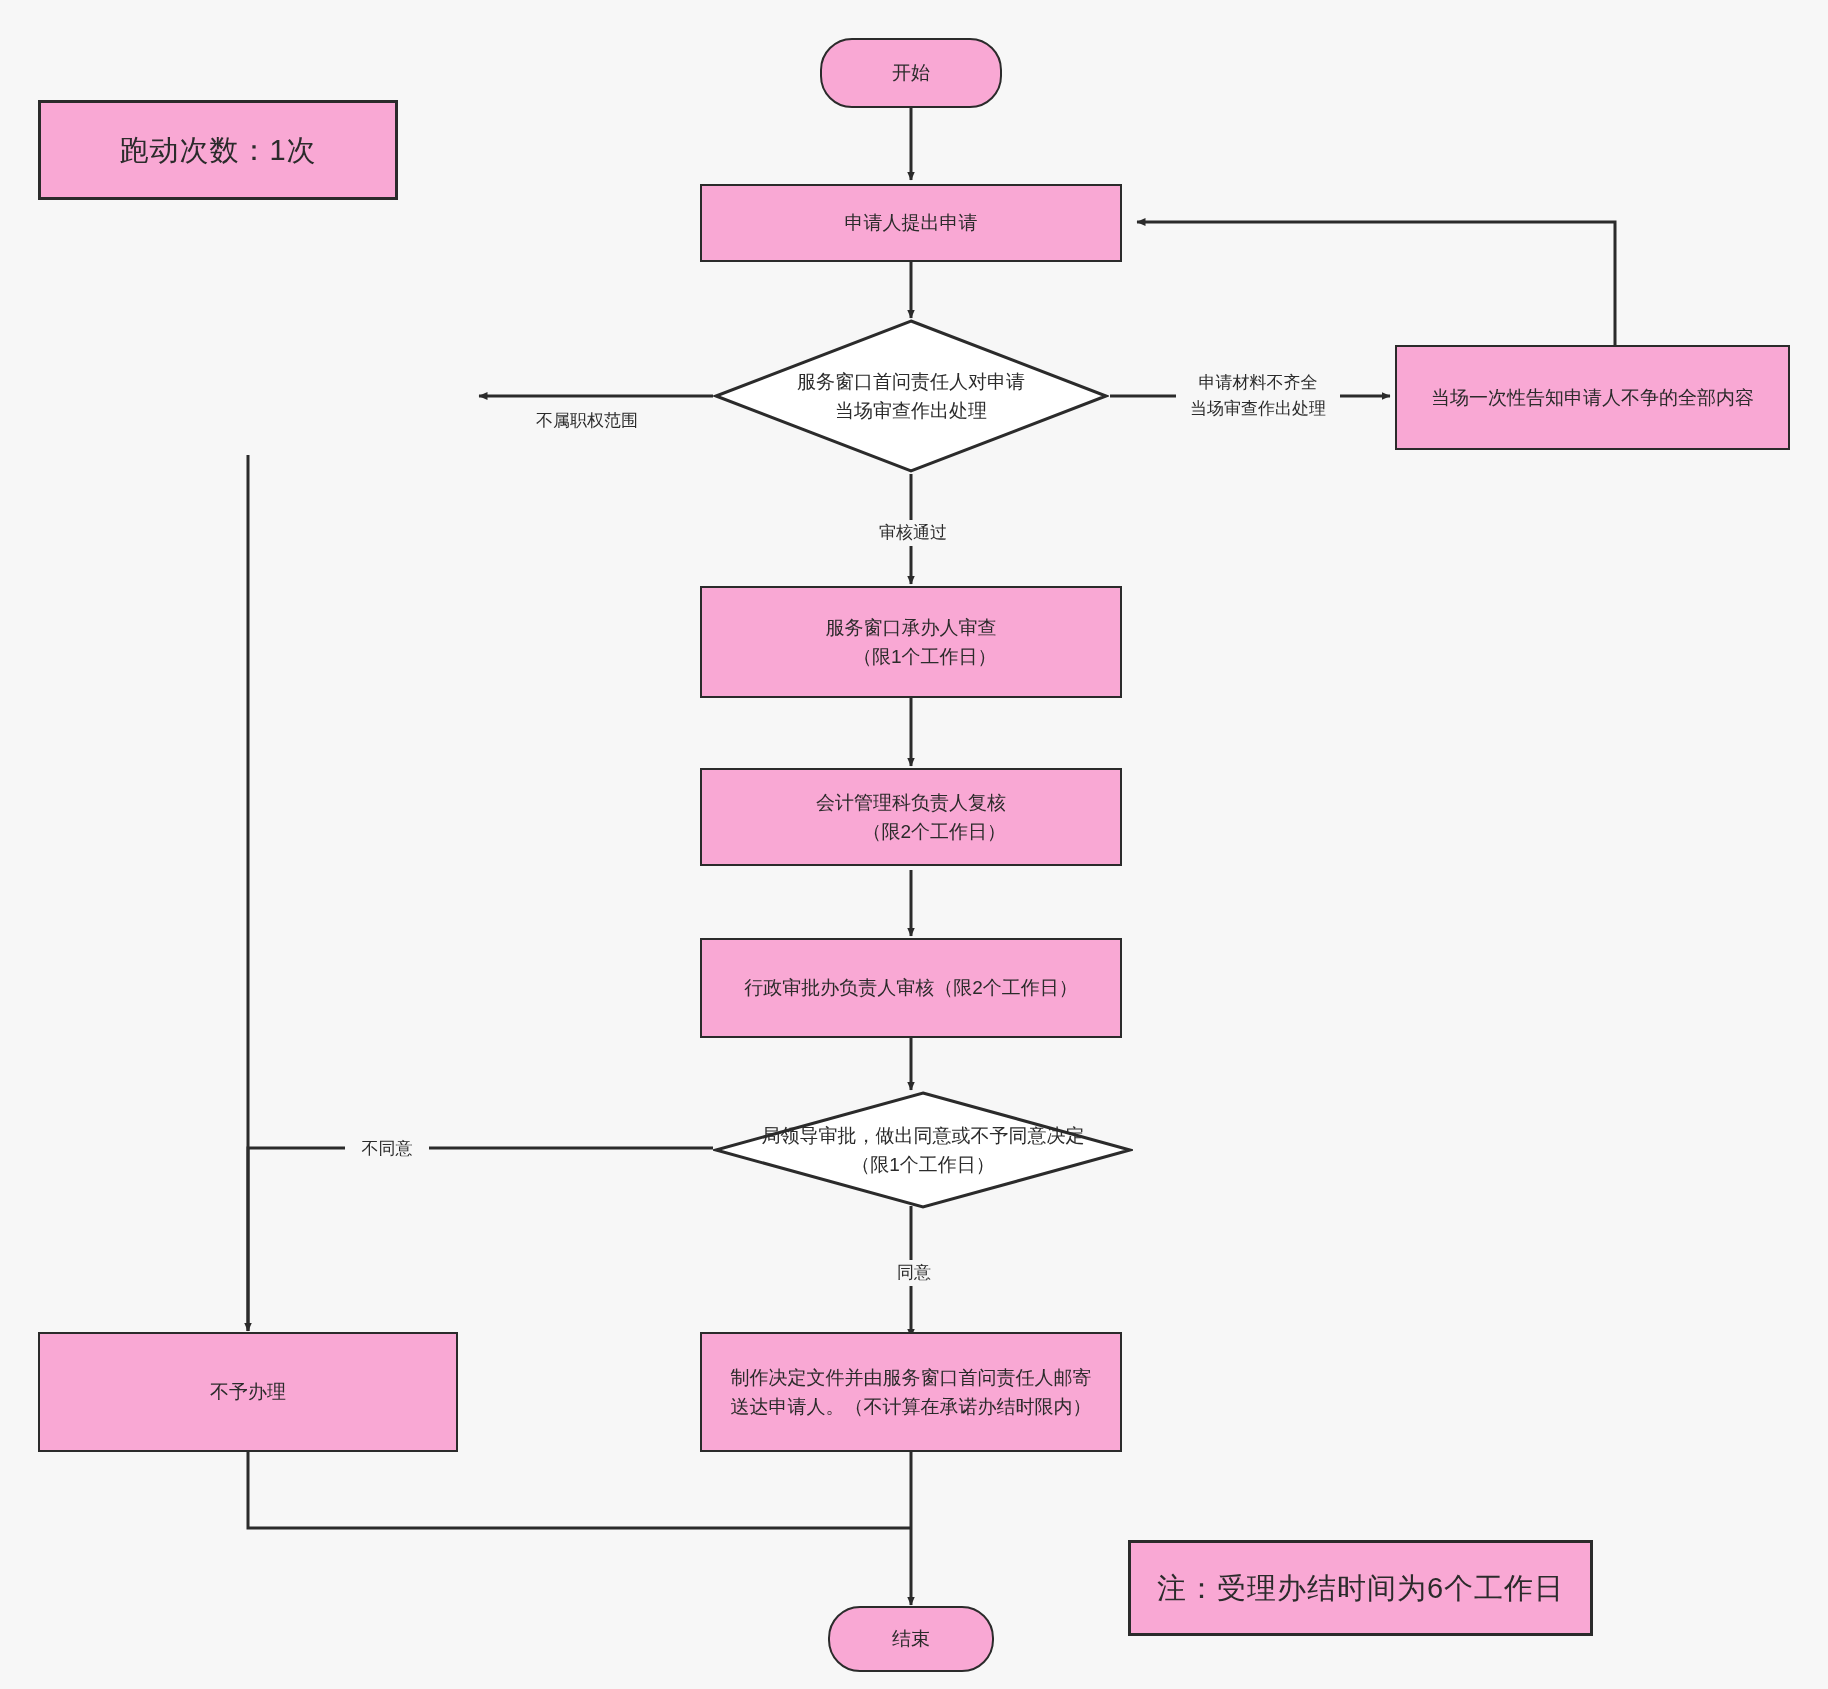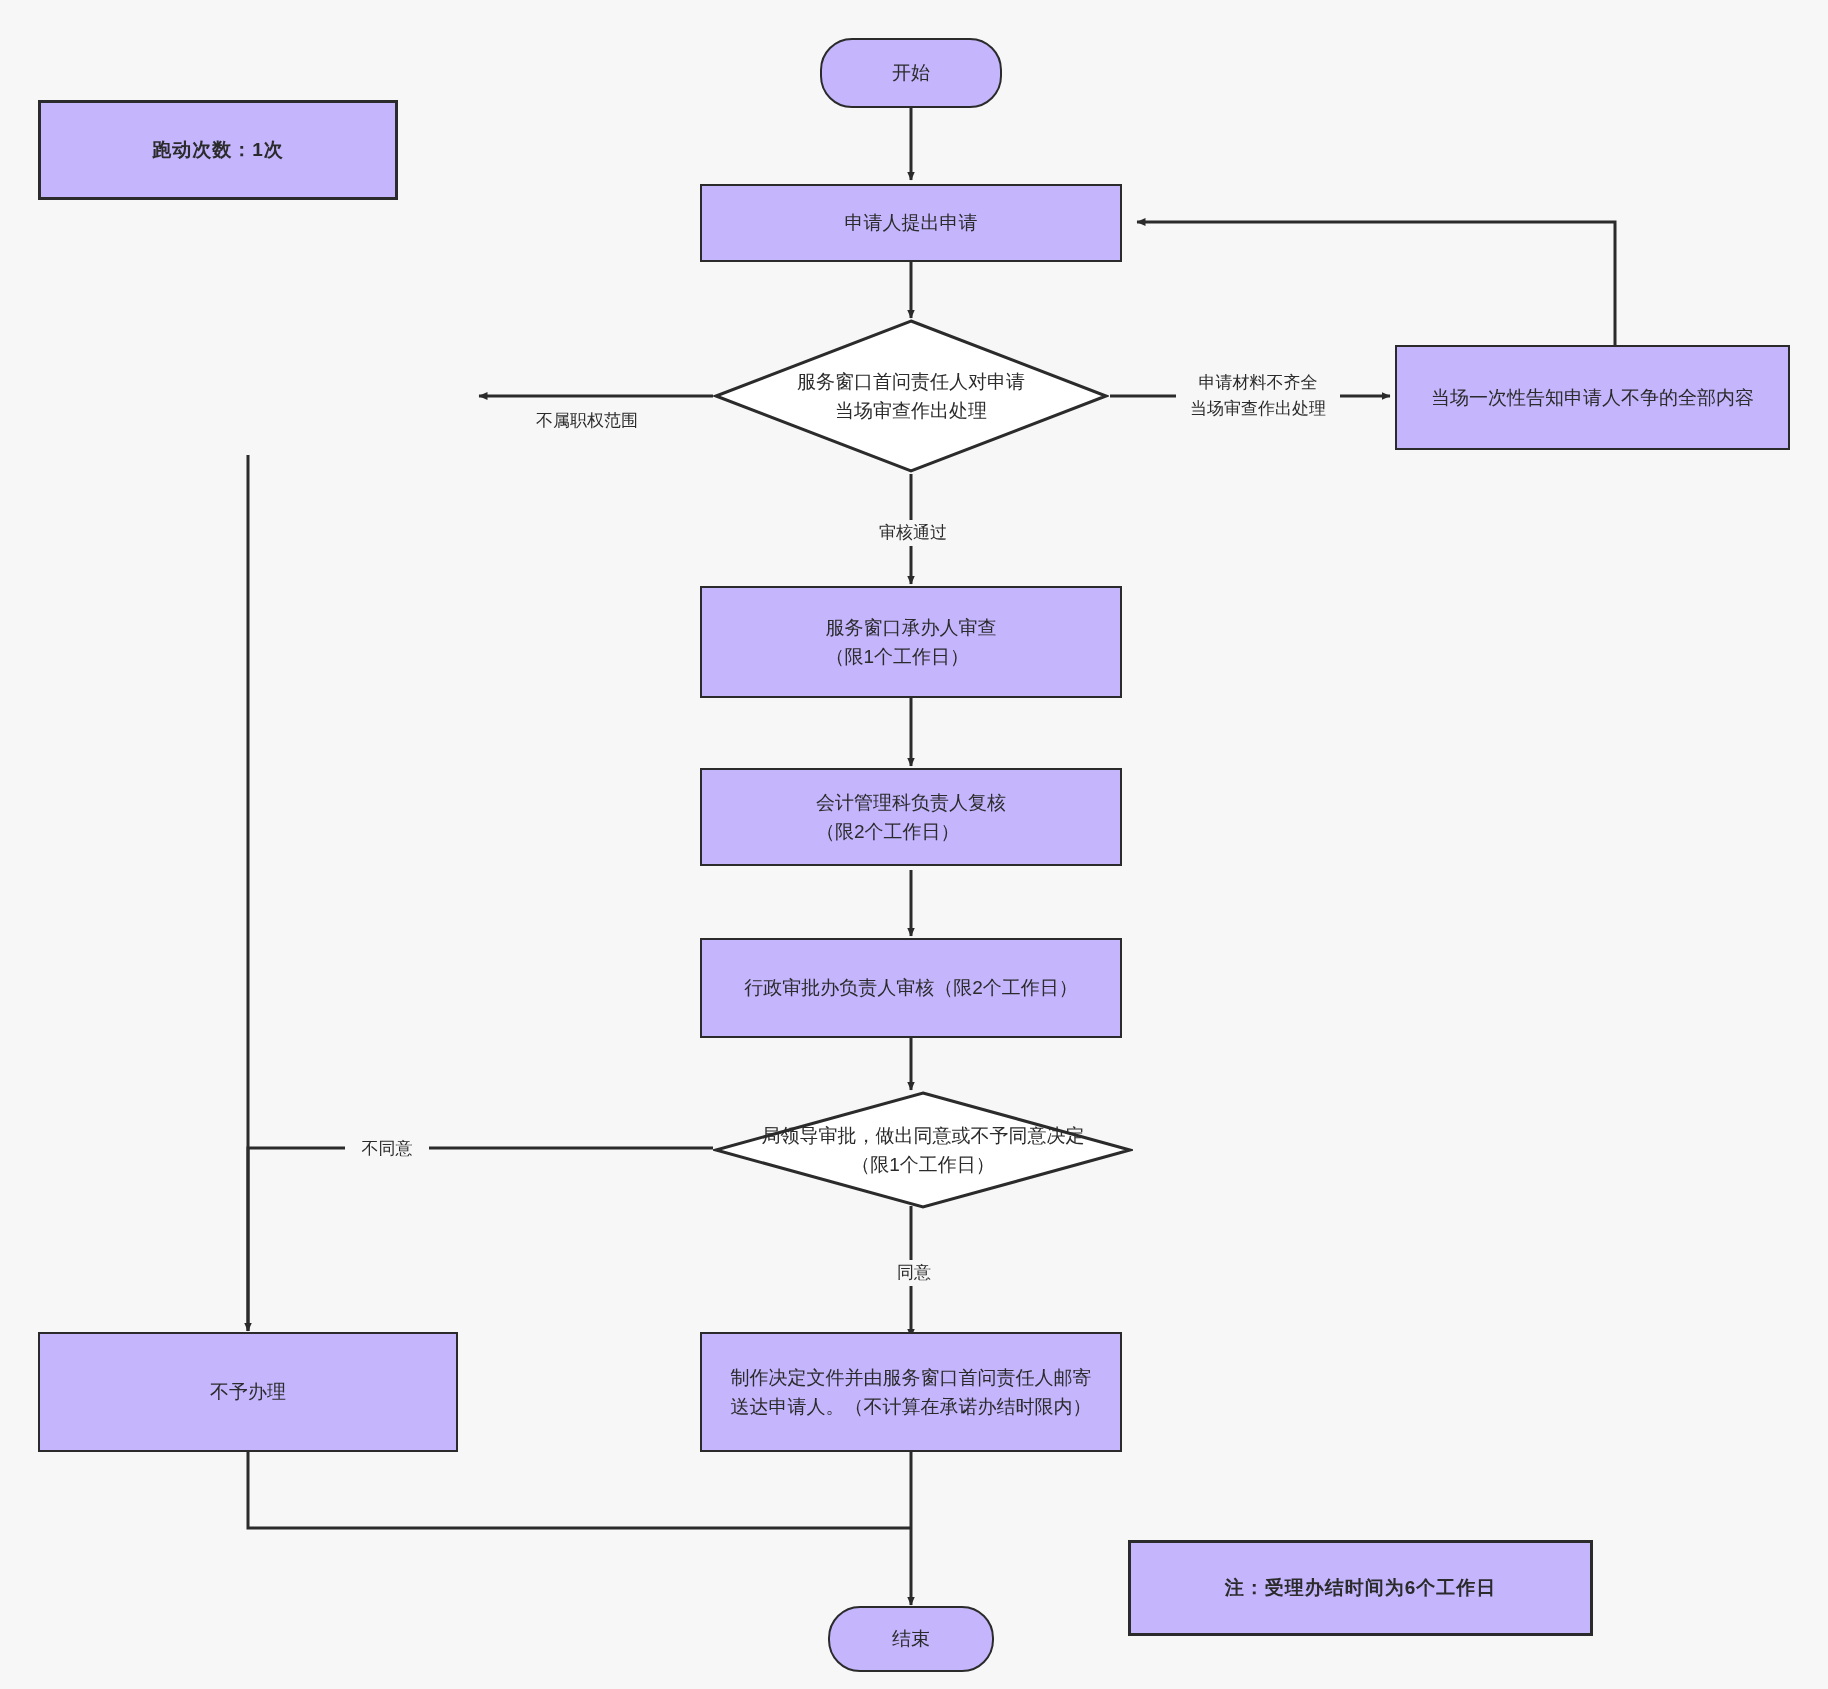--- a/index.html
+++ b/index.html
@@ -22,39 +22,39 @@
     position: absolute;
     left: 0;
     top: 0;
     width: 1828px;
     height: 1689px;
     pointer-events: none;
   }
   .node {
     position: absolute;
     box-sizing: border-box;
-    background: #c4b5fd;
+    background: #f9a8d4;
     border: 2.5px solid #2b2b2b;
     display: flex;
     align-items: center;
     justify-content: center;
-    text-align: left;
+    text-align: right;
     line-height: 1.55;
     font-size: 19px;
     color: #2b2b2b;
     white-space: pre-line;
     z-index: 3;
   }
   .terminator {
     border-radius: 32px;
   }
   .annot {
     border-width: 3px;
-    font-weight: bold;
-    font-size: 19px;
+    font-weight: normal;
+    font-size: 29px;
     letter-spacing: 1px;
   }
   .diamond-wrap {
     position: absolute;
     z-index: 2;
   }
   .diamond-wrap svg {
     position: absolute;
     left: 0;
     top: 0;

